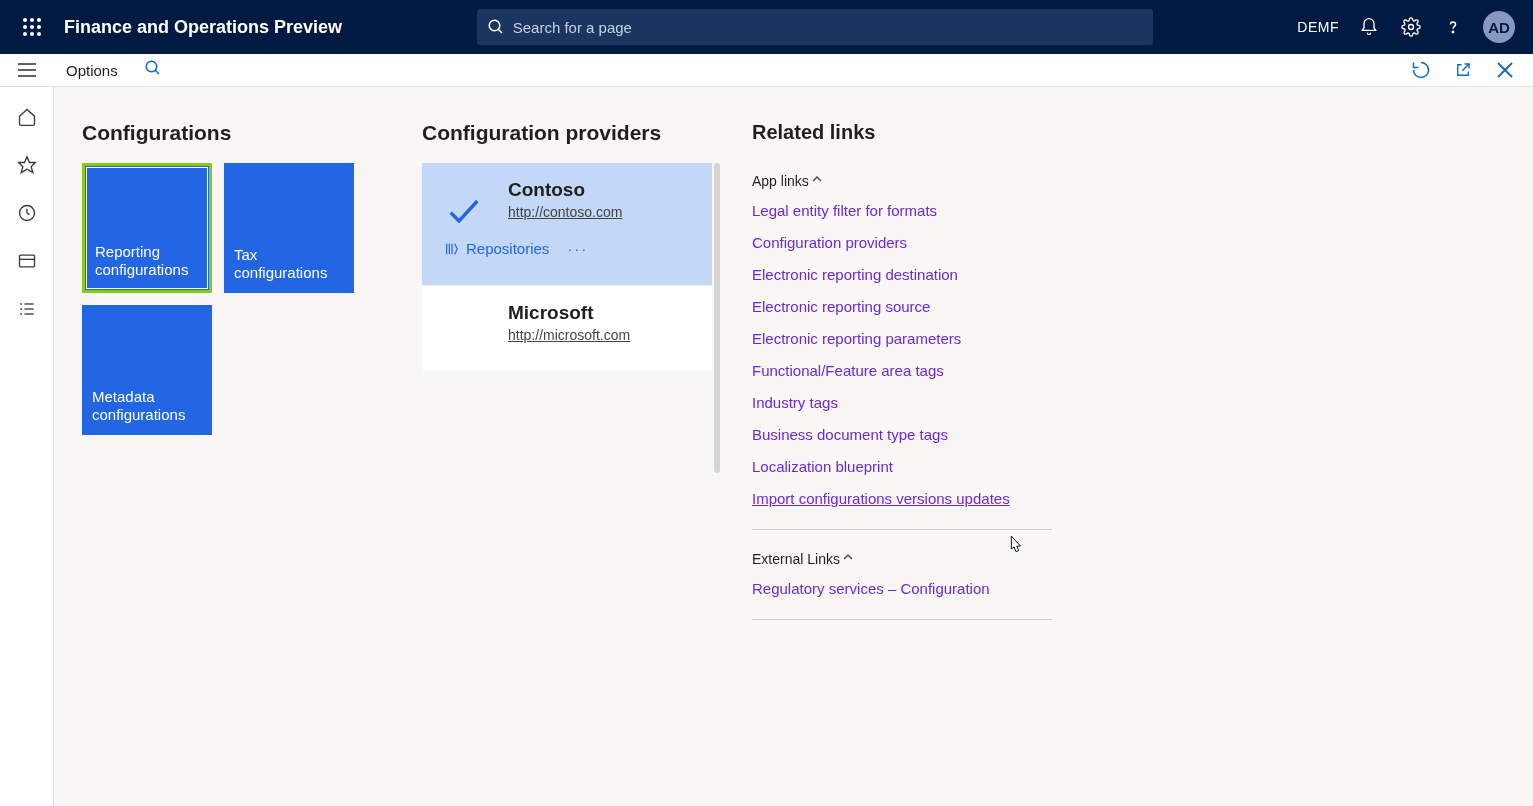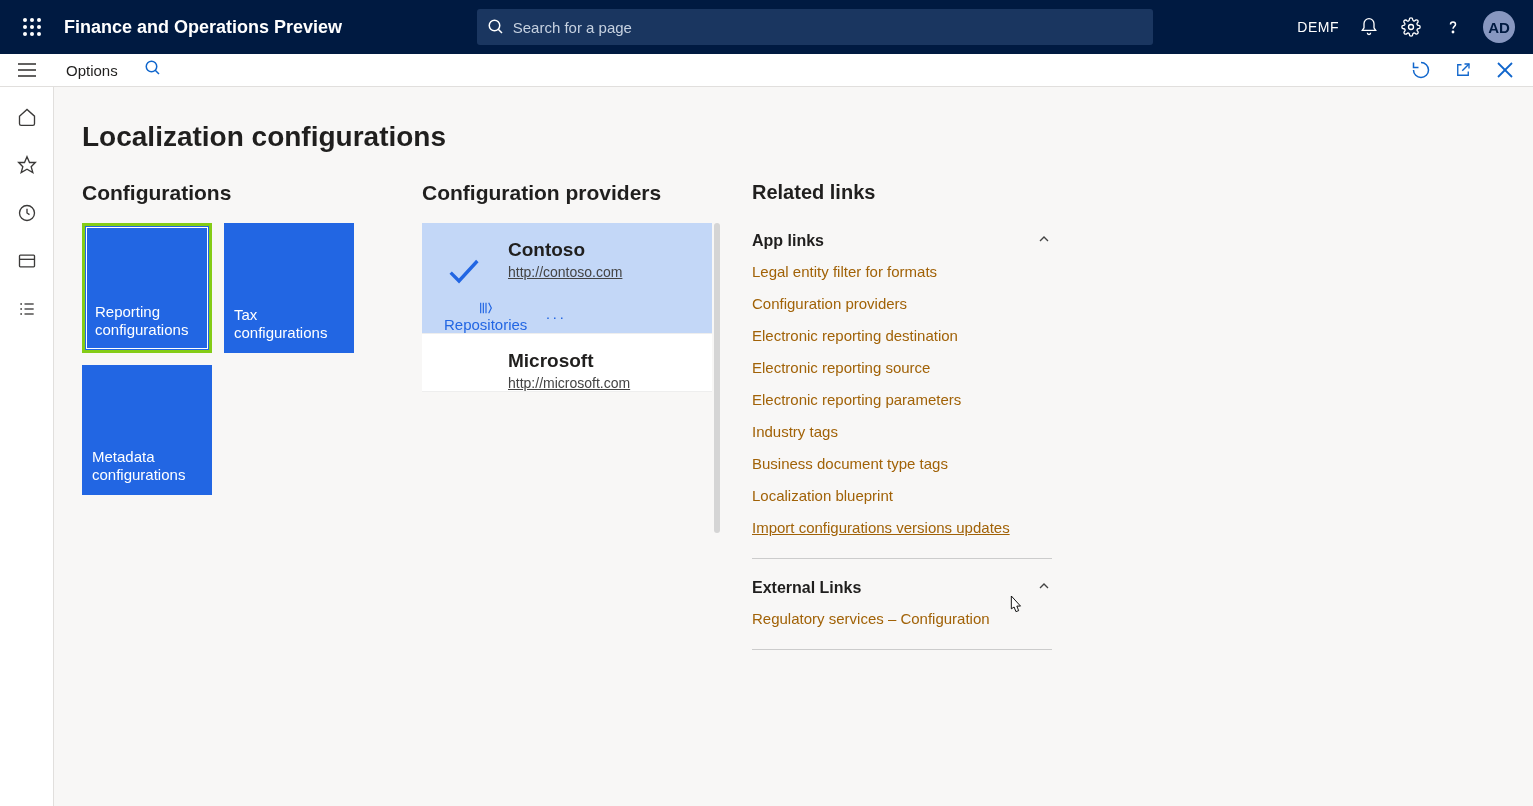--- a/index.html
+++ b/index.html
@@ -39,38 +39,38 @@
   .cols { display:flex; gap: 40px; align-items:flex-start; }
 
   
   .col h2 { font-size: 21px; font-weight:600; margin-bottom: 18px; }
   .tiles { display:flex; gap: 12px; flex-wrap:wrap; width: 300px; }
   .tile { width: 130px; height: 130px; background:#2266e3; color:#fff; padding: 10px 10px; display:flex; flex-direction:column; justify-content:flex-end; font-size: 15px; line-height: 1.25; cursor:pointer; }
   .tile.selected { outline: 1px solid #fff; outline-offset:-5px; border:3px solid #84cc16;}
 
   
   .providers { width: 290px; background:#fff; position:relative; }
-  .provider { border-bottom:1px solid #eee; padding: 16px 18px 0 22px; position:relative; }
+  .provider { border-bottom:1px solid #eee; padding: 16px 18px 28px 22px; position:relative; }
   .provider.selected { background:#c3d7f7; }
   .provider .check { position:absolute; left:22px; top:28px; color:#2266e3; }
   .provider .name { font-size:19px; font-weight:600; margin-left: 64px; }
   .provider .url { font-size:14px; color:#444; margin-left:64px; margin-top:3px;text-decoration:underline; }
   .provider .actions { display:flex; gap:18px; align-items:center; margin-top: 20px; color:#2266e3; font-size:15px; }
-  .provider .actions .repo { display:flex; align-items:center; gap:0; cursor:pointer;flex-direction:column;}
+  .provider .actions .repo { display:flex; align-items:center; gap:6px; cursor:pointer;}
   .provider .actions .more { letter-spacing:2px; cursor:pointer; }
   .provider.notsel .name, .provider.notsel .url { margin-left: 64px;}
   .provscroll { position:absolute; right:-8px; top:0; width:6px; height:310px; background:#d5d5d5; border-radius:3px;}
 
   
   .related { width: 300px; }
   .related h2 { font-size:20px; font-weight:600; margin-bottom:18px; }
-  .group-header { display:flex; justify-content:space-between; align-items:center; font-weight:700; font-size:16px; margin-bottom:12px; border-top:1px solid transparent; padding-top:8px;}
+  .group-header { display:flex; align-items:center; font-weight:400; font-size:14px; margin-bottom:12px; border-top:1px solid transparent; padding-top:8px;}
   .group-header .chev { color:#444; cursor:pointer;}
   .linklist { display:flex; flex-direction:column; gap: 15px; margin-bottom: 22px; }
-  .linklist a { color:#a16207; font-size:15px; text-decoration:none; cursor:pointer;}
+  .linklist a { color:#6d28d9; font-size:15px; text-decoration:none; cursor:pointer;}
   .linklist a.underlined { text-decoration: underline; }
   .divider { height:1px; background:#ccc; margin: 10px 0; }
 
   .cursor-icon { position:absolute; pointer-events:none; }
 </style>
 </head>
 <body>
 
 <div class="topnav">
   <div class="waffle">
@@ -189,21 +189,20 @@
           <line x1="9" y1="6" x2="20" y2="6"></line>
           <line x1="4" y1="12" x2="6" y2="12"></line>
           <line x1="9" y1="12" x2="20" y2="12"></line>
           <line x1="4" y1="18" x2="6" y2="18"></line>
           <line x1="9" y1="18" x2="20" y2="18"></line>
         </svg>
     </span>
   </div>
 
   <div class="main">
-    <h1 class="page-title">Localization configurations</h1>
 
     <div class="cols">
 
       <div class="col">
         <h2>Configurations</h2>
         <div class="tiles">
           <div class="tile selected">
               <span>Reporting configurations</span>
             </div>
           <div class="tile">
@@ -257,20 +256,21 @@
                 <polyline points="6 15 12 9 18 15"></polyline>
               </svg>
           </span>
         </div>
         <div class="linklist">
           <a>Legal entity filter for formats</a>
           <a>Configuration providers</a>
           <a>Electronic reporting destination</a>
           <a>Electronic reporting source</a>
           <a>Electronic reporting parameters</a>
+          <a>Functional/Feature area tags</a>
           <a>Industry tags</a>
           <a>Business document type tags</a>
           <a>Localization blueprint</a>
           <a class="underlined">Import configurations versions updates</a>
         </div>
         <div class="divider"></div>
         <div class="group-header">
           <span>External Links</span>
           <span class="chev">
             <svg width="16" height="16" viewBox="0 0 24 24" fill="none" stroke="#444" stroke-width="2">

